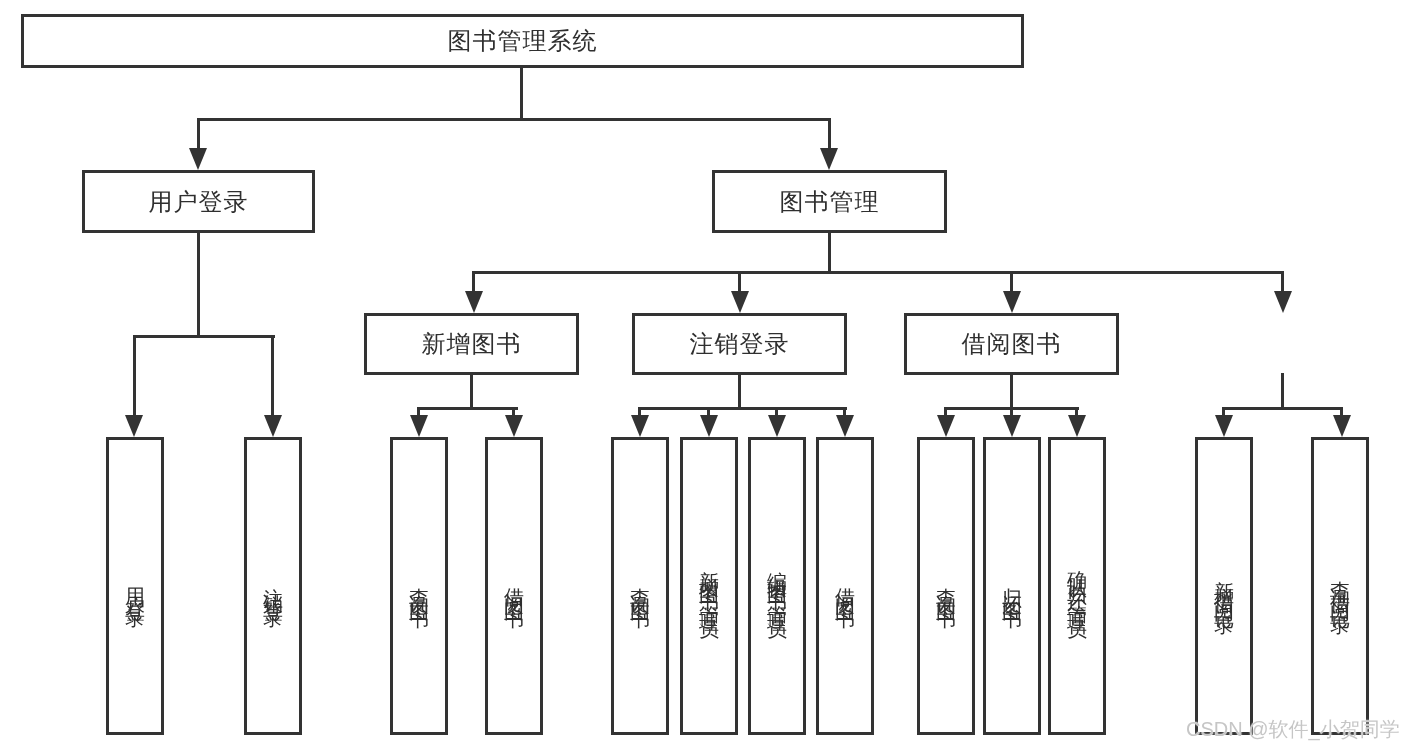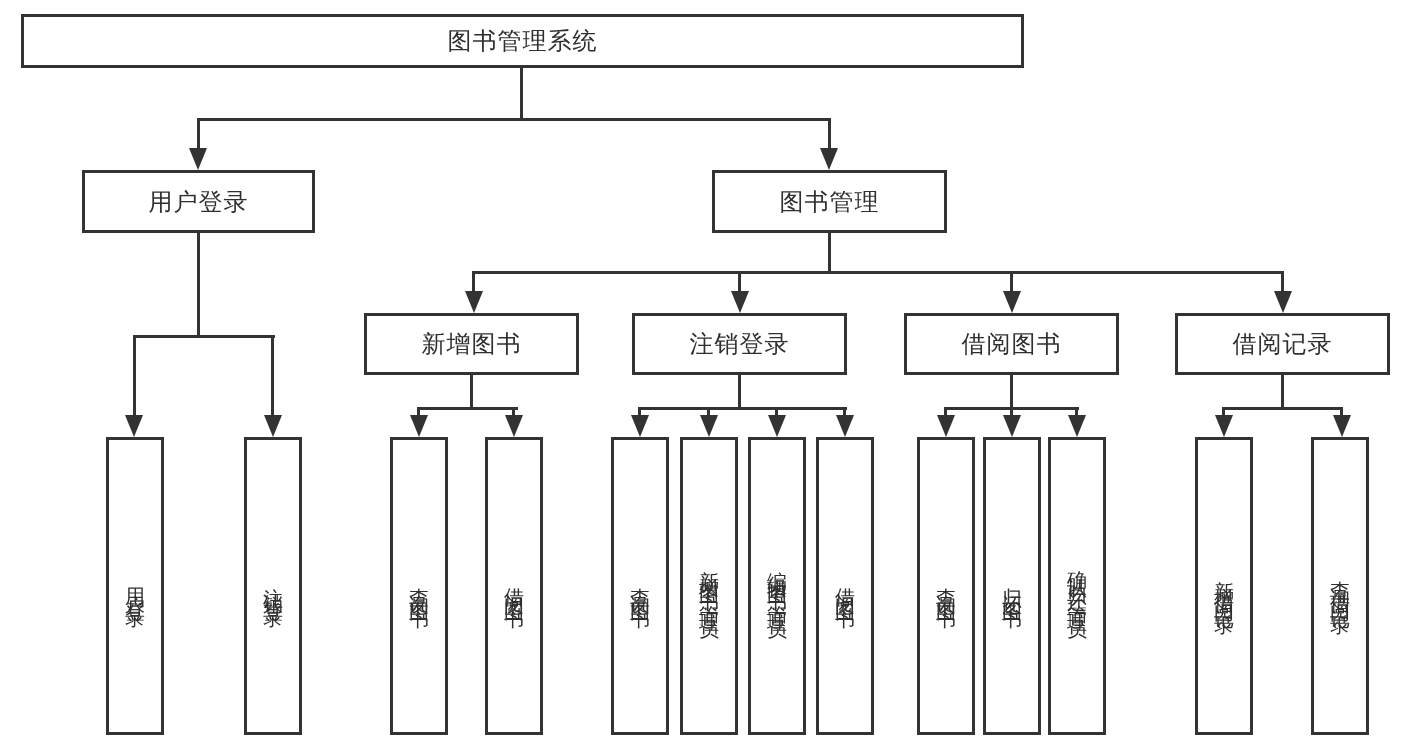--- a/index.html
+++ b/index.html
@@ -141,23 +141,20 @@
 
   <div class="hbox" style="left:364px;top:313px;width:215px;height:62px">
     <span>新增图书</span>
   </div>
   <div class="hbox" style="left:632px;top:313px;width:215px;height:62px">
     <span>注销登录</span>
   </div>
   <div class="hbox" style="left:904px;top:313px;width:215px;height:62px">
     <span>借阅图书</span>
   </div>
-  <div class="hbox" style="left:1175px;top:313px;width:215px;height:62px">
-    <span>借阅记录</span>
-  </div>
 
   <div class="vbox" style="left:106px">
     <span>用户登录</span>
   </div>
   <div class="vbox" style="left:244px">
     <span>注销登录</span>
   </div>
 
   <div class="vbox" style="left:390px">
     <span>查询图书</span>
@@ -189,14 +186,15 @@
     <span>确认归还（管理员）</span>
   </div>
 
   <div class="vbox" style="left:1195px">
     <span>新增借阅记录</span>
   </div>
   <div class="vbox" style="left:1311px">
     <span>查询借阅记录</span>
   </div>
 
+  <div class="watermark">CSDN @软件_小贺同学</div>
 
 </div>
 
 </body></html>

